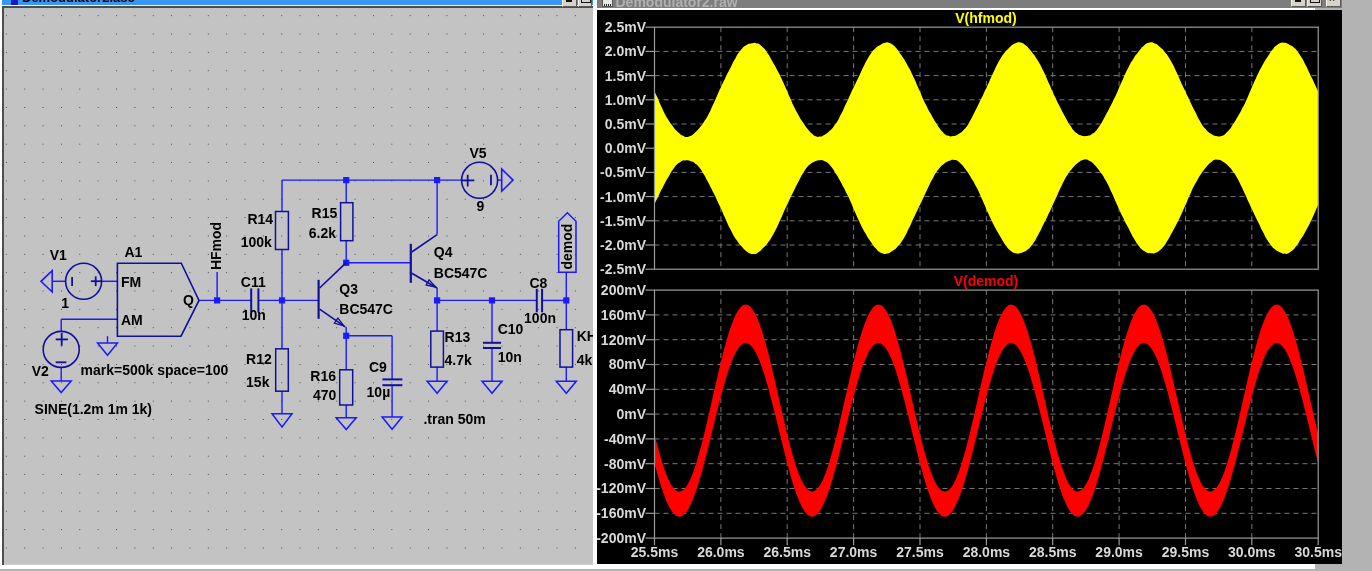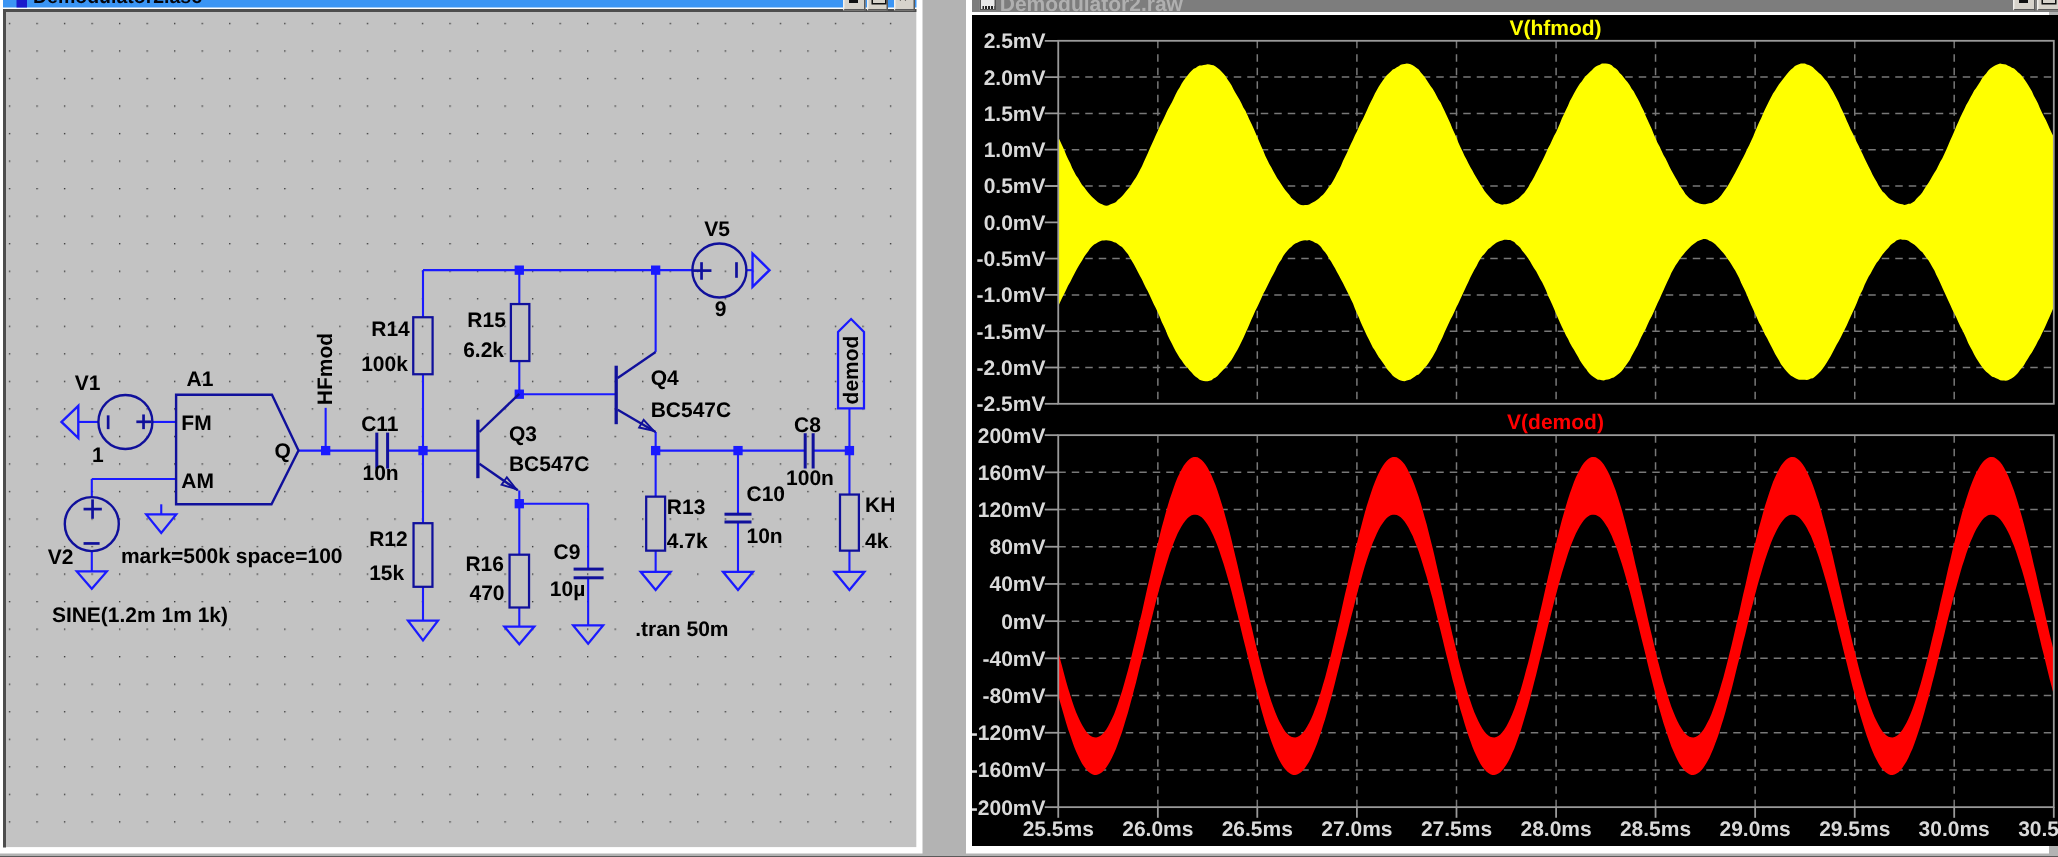--- a/index.html
+++ b/index.html
@@ -153,21 +153,21 @@
         <text x="524.3" y="323.4" font-size="14px" text-anchor="start" fill="#000">100n</text>
         <text x="576.9" y="341.6" font-size="14px" text-anchor="start" fill="#000">KH</text>
         <text x="576.9" y="365.4" font-size="14px" text-anchor="start" fill="#000">4k</text>
         <text x="423.7" y="424" font-size="14px" text-anchor="start" fill="#000">.tran 50m</text>
         <text transform="translate(221.6 270.3) rotate(-90)" font-size="14px">HFmod</text>
         <text transform="translate(572.4 269.8) rotate(-90)" font-size="14px">demod</text>
 </g>
     </svg>
 </div>
 
-<div style="position:absolute;left:644px;top:0;width:722px;height:569.3px;background:#fff">
+<div style="position:absolute;left:593px;top:0;width:722px;height:569.3px;background:#fff">
  <div style="position:absolute;left:3.5px;top:0;width:745px;height:8px;background:#7d7d7d"></div>
  <div style="position:absolute;left:9.1px;top:-1px;width:11px;height:8px;background:#e8e8e8;border:1px solid #555;box-sizing:border-box">
    <div style="position:absolute;left:1px;bottom:0px;width:8px;height:2px;background:repeating-linear-gradient(90deg,#222 0 1px,#e8e8e8 1px 2px)"></div>
  </div>
  <div style="position:absolute;left:22.5px;top:-6px;height:16px;color:#b0b0b0;font:bold 14px/16px 'Liberation Sans',sans-serif">Demodulator2.raw</div>
  <div style="position:absolute;left:698.2px;top:0;width:0;height:0">
       <div style="position:absolute;left:0px;top:-8px;width:15px;height:15px;background:#d7d3cb;border:1px solid;border-color:#f2f0ec #5a5a5a #5a5a5a #f2f0ec;box-sizing:border-box">
         <div style="position:absolute;left:3px;bottom:4px;width:6px;height:2.5px;background:#111"></div>
       </div>
       <div style="position:absolute;left:16.2px;top:-8px;width:15px;height:15px;background:#d7d3cb;border:1px solid;border-color:#f2f0ec #5a5a5a #5a5a5a #f2f0ec;box-sizing:border-box">

